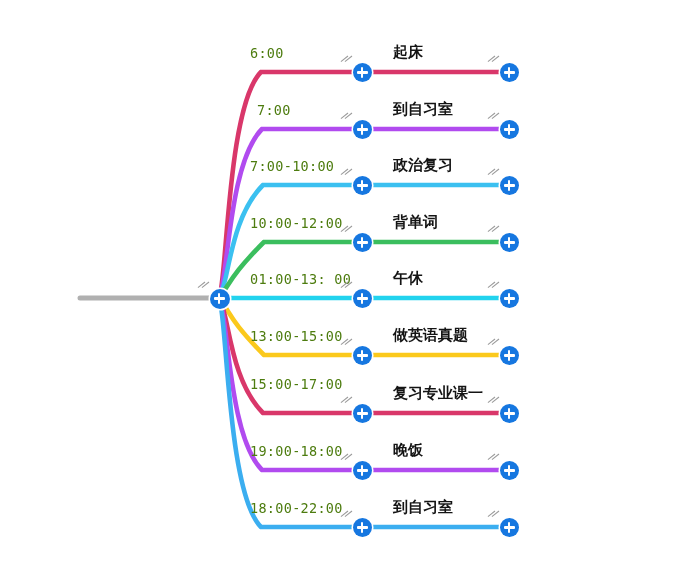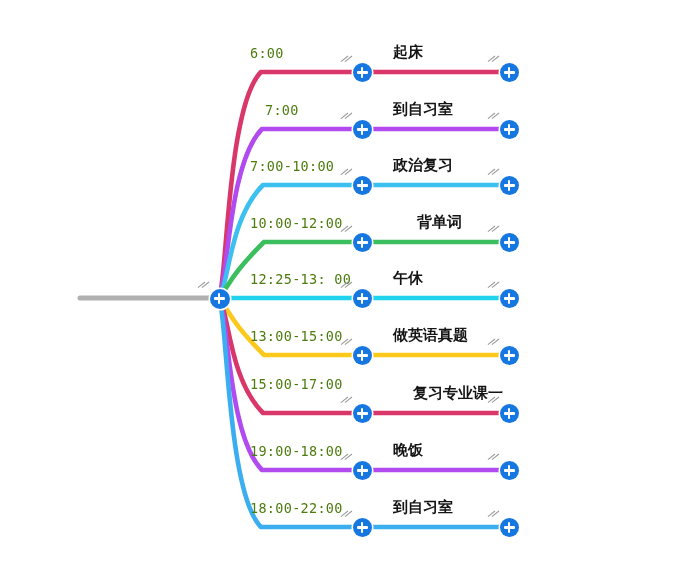--- a/index.html
+++ b/index.html
@@ -128,21 +128,21 @@
       <div class="plus-node" style="left: 352.5px; top: 62.5px;"></div>
       <div class="hatch" style="left: 341px; top: 53px;">
         <i></i>
         <i></i>
       </div>
       <div class="plus-node" style="left: 499.5px; top: 62.5px;"></div>
       <div class="hatch" style="left: 488px; top: 53px;">
         <i></i>
         <i></i>
       </div>
-      <div class="node-label time-label" style="left: 265px; top: 102px;">7:00</div>
+      <div class="node-label time-label" style="left: 257px; top: 102px;">7:00</div>
       <div class="node-label task-label" style="left: 393px; top: 100px;">到自习室</div>
       <div class="plus-node" style="left: 352.5px; top: 119.5px;"></div>
       <div class="hatch" style="left: 341px; top: 110px;">
         <i></i>
         <i></i>
       </div>
       <div class="plus-node" style="left: 499.5px; top: 119.5px;"></div>
       <div class="hatch" style="left: 488px; top: 110px;">
         <i></i>
         <i></i>
@@ -153,32 +153,32 @@
       <div class="hatch" style="left: 341px; top: 166px;">
         <i></i>
         <i></i>
       </div>
       <div class="plus-node" style="left: 499.5px; top: 175.5px;"></div>
       <div class="hatch" style="left: 488px; top: 166px;">
         <i></i>
         <i></i>
       </div>
       <div class="node-label time-label" style="left: 250px; top: 215px;">10:00-12:00</div>
-      <div class="node-label task-label" style="left: 393px; top: 213px; margin-left: 24px;">背单词</div>
+      <div class="node-label task-label" style="left: 393px; top: 213px;">背单词</div>
       <div class="plus-node" style="left: 352.5px; top: 232.5px;"></div>
       <div class="hatch" style="left: 341px; top: 223px;">
         <i></i>
         <i></i>
       </div>
       <div class="plus-node" style="left: 499.5px; top: 232.5px;"></div>
       <div class="hatch" style="left: 488px; top: 223px;">
         <i></i>
         <i></i>
       </div>
-      <div class="node-label time-label" style="left: 250px; top: 271px;">12:25-13: 00</div>
+      <div class="node-label time-label" style="left: 250px; top: 271px;">01:00-13: 00</div>
       <div class="node-label task-label" style="left: 393px; top: 269px;">午休</div>
       <div class="plus-node" style="left: 352.5px; top: 288.5px;"></div>
       <div class="hatch" style="left: 341px; top: 279px;">
         <i></i>
         <i></i>
       </div>
       <div class="plus-node" style="left: 499.5px; top: 288.5px;"></div>
       <div class="hatch" style="left: 488px; top: 279px;">
         <i></i>
         <i></i>
@@ -189,21 +189,21 @@
       <div class="hatch" style="left: 341px; top: 336px;">
         <i></i>
         <i></i>
       </div>
       <div class="plus-node" style="left: 499.5px; top: 345.5px;"></div>
       <div class="hatch" style="left: 488px; top: 336px;">
         <i></i>
         <i></i>
       </div>
       <div class="node-label time-label" style="left: 250px; top: 376px;">15:00-17:00</div>
-      <div class="node-label task-label" style="left: 413px; top: 384px;">复习专业课一</div>
+      <div class="node-label task-label" style="left: 393px; top: 384px;">复习专业课一</div>
       <div class="plus-node" style="left: 352.5px; top: 403.5px;"></div>
       <div class="hatch" style="left: 341px; top: 394px;">
         <i></i>
         <i></i>
       </div>
       <div class="plus-node" style="left: 499.5px; top: 403.5px;"></div>
       <div class="hatch" style="left: 488px; top: 394px;">
         <i></i>
         <i></i>
       </div>

